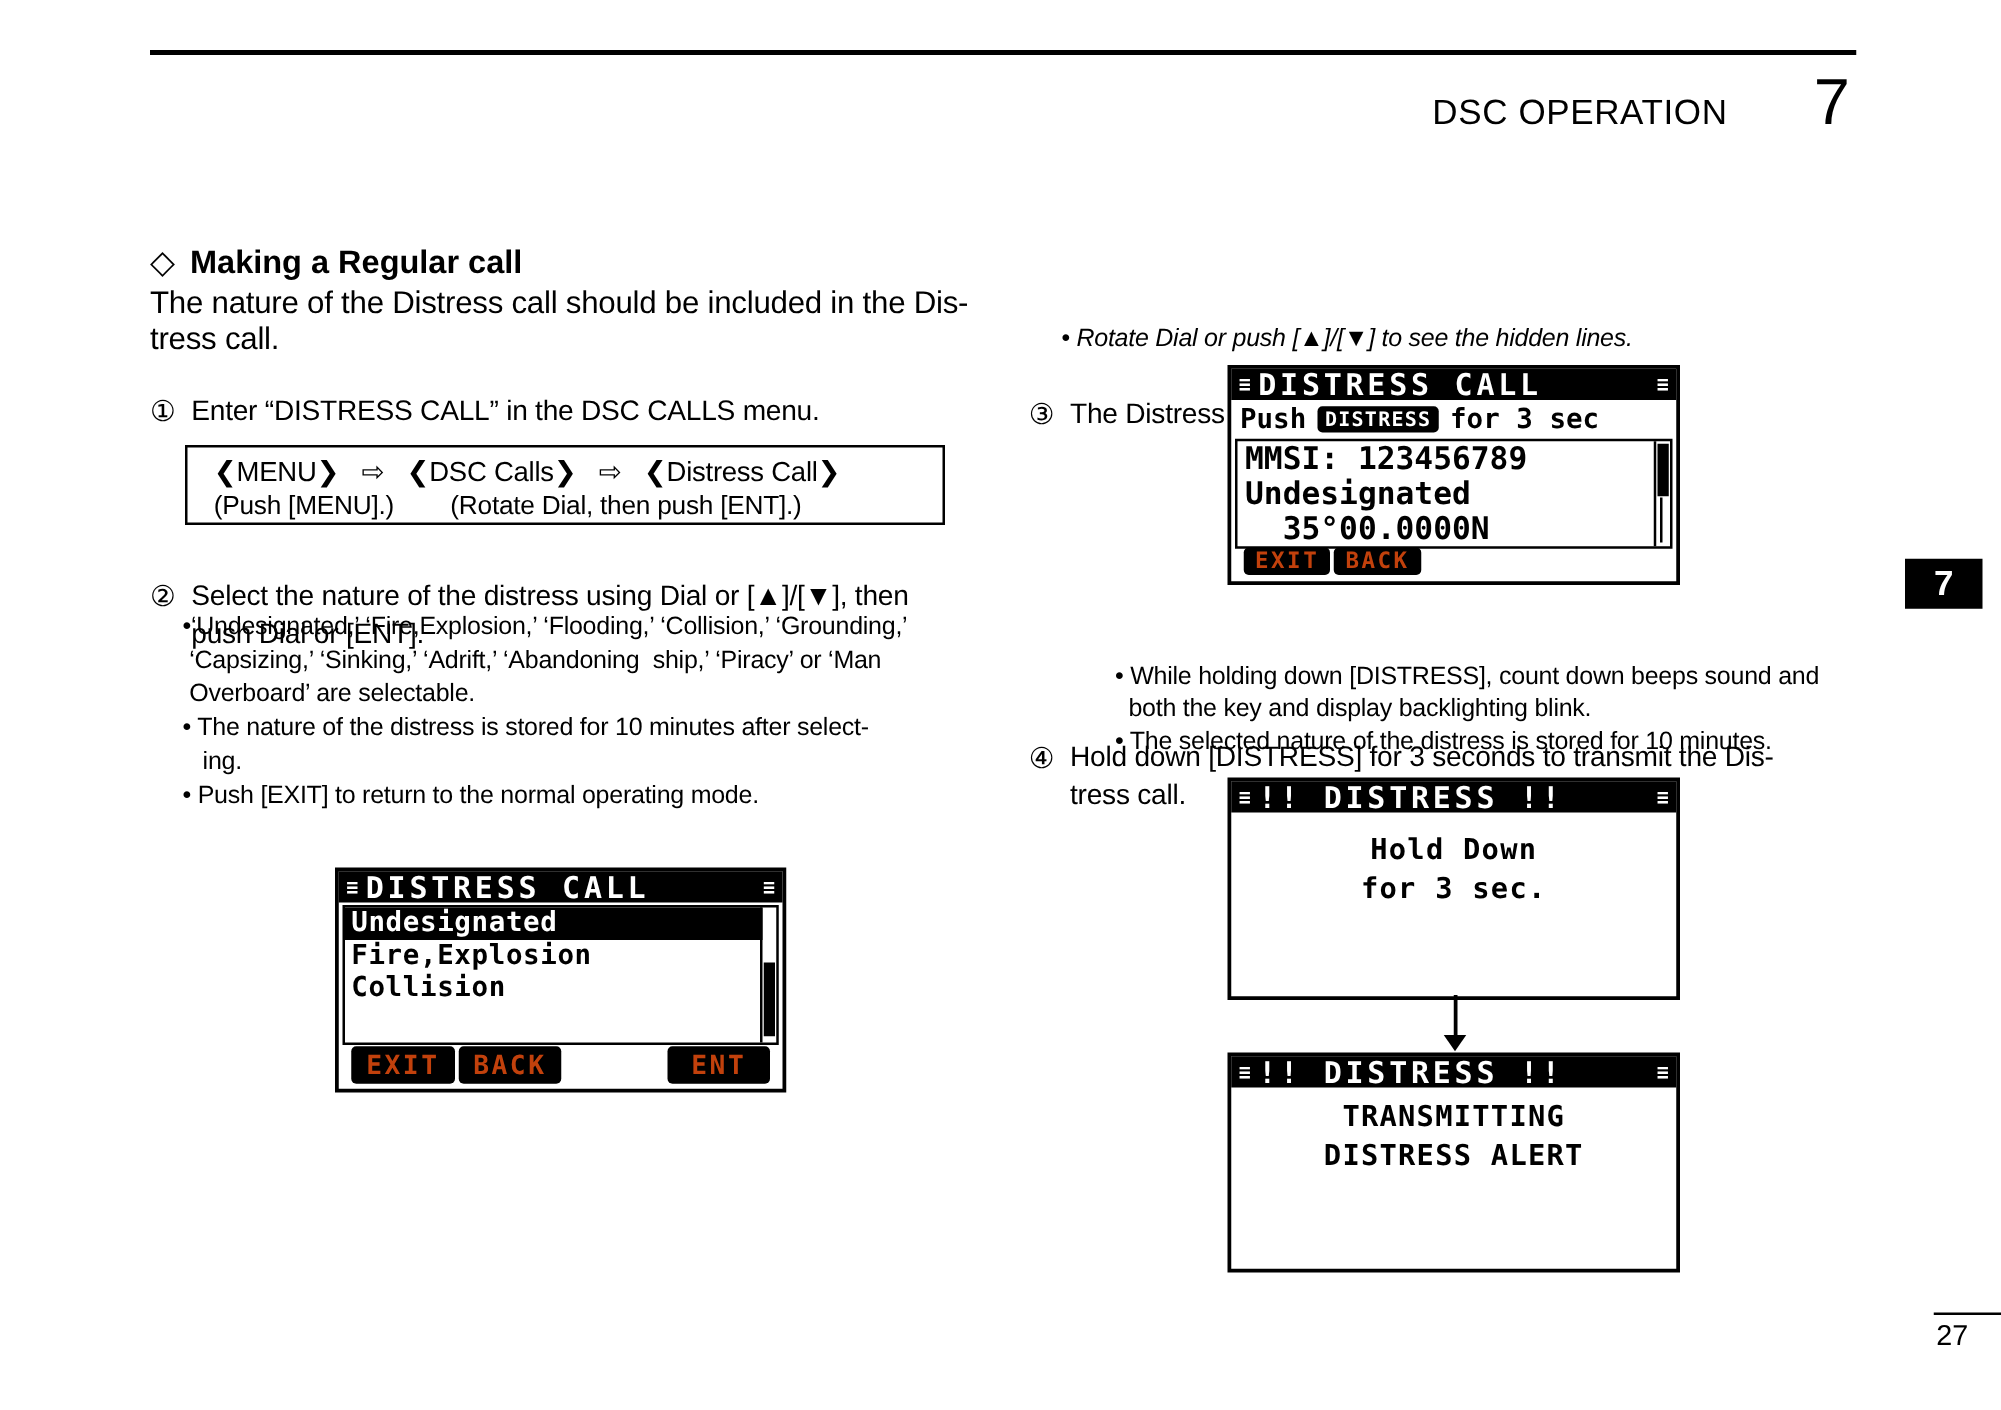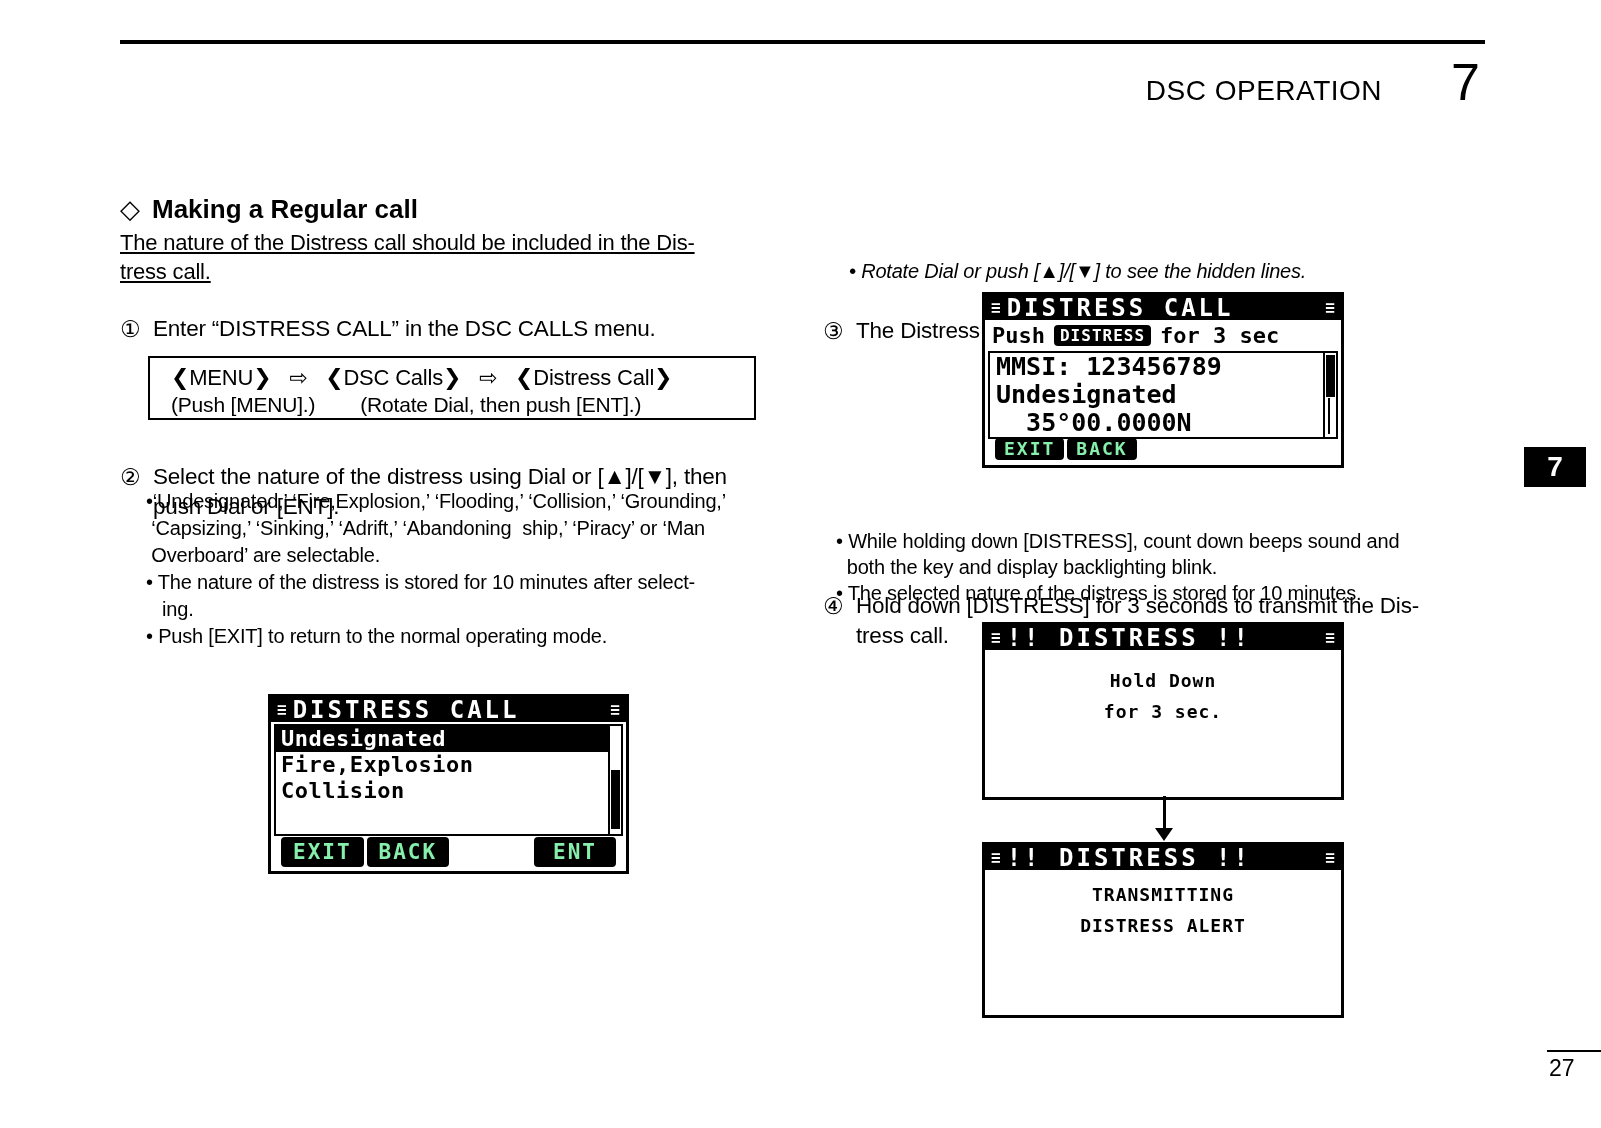--- a/index.html
+++ b/index.html
@@ -18,21 +18,21 @@
   .header-title { font-size:28px; letter-spacing:0.5px; }
   .header-chapter { font-size:52px; line-height:1; }
   .side-tab { left:1524px; top:447px; width:62px; height:40px; background:#000; color:#fff;
               display:flex; align-items:center; justify-content:center;
               font-size:28px; font-weight:bold; }
   .footer-rule { left:1547px; top:1050px; width:54px; height:2px; background:#000; }
   .page-num { left:1549px; top:1055px; font-size:23px; }
 
   
   .heading { left:120px; top:194px; font-size:26px; font-weight:bold; display:flex; gap:12px; }
-  .body-block { font-size:22px; line-height:29px; letter-spacing:-0.2px;text-decoration:underline; }
+  .body-block { font-size:25px; line-height:29px; letter-spacing:-0.2px; }
   .step { position:relative; padding-left:33px; font-size:22.5px; line-height:30px; letter-spacing:-0.2px; }
   .step .num { position:absolute; left:0; top:0; font-size:23px; }
   .bullets { font-size:20px; line-height:27px; letter-spacing:-0.2px; }
   .sbullets { font-size:20px; line-height:26px; letter-spacing:-0.2px; }
 
   .menu-box { left:148px; top:356px; width:604px; height:60px; border:2px solid #000; }
   .menu-line1 { margin:7px 0 0 21px; font-size:22px; letter-spacing:-0.2px; }
   .menu-line2 { margin:2px 0 0 21px; font-size:21px; letter-spacing:-0.2px; }
 
   
@@ -45,36 +45,36 @@
 
   .lcd-listbox { position:absolute; top:27px; left:3px; right:3px; height:108px; border:2px solid #000; }
   .lcd-row { height:26px; line-height:26px; font-size:22px; padding-left:5px; letter-spacing:0.5px; }
   .lcd-row.sel { background:#000; color:#fff; margin-right:11px; }
   .lcd-scroll { position:absolute; top:0; bottom:0; right:0; width:11px; border-left:2px solid #000; }
   .lcd-scroll .thumb { position:absolute; left:1px; right:1px; background:#000; }
   .lcd-scroll .rail { position:absolute; left:3px; width:2px; background:#000; }
 
   .lcd-keys { position:absolute; left:10px; right:10px; bottom:4px; height:30px;
               display:flex; align-items:center; }
-  .skey { background:#000; color:#86efac; font-size:21px; letter-spacing:2px;
+  .skey { background:#000; color:#c2410c; font-size:21px; letter-spacing:2px;
           height:30px; line-height:30px; padding:0 12px; border-radius:4px; }
   .skey + .skey { margin-left:3px; }
   .skey.ent { margin-left:auto; min-width:58px; text-align:center; }
 
   .lcd-confirm .push-row { position:absolute; top:27px; left:7px; right:14px; height:27px;
                            display:flex; align-items:center; gap:9px; font-size:22px; }
   .key-badge { background:#000; color:#fff; font-size:16px; letter-spacing:1px;
                padding:3px 6px 2px; border-radius:4px; line-height:1; }
   .lcd-fieldbox { position:absolute; top:56px; left:3px; right:3px; height:84px; border:2px solid #000; }
   .lcd-field { height:28px; line-height:28px; font-size:25px; padding-left:6px; }
   .lcd-confirm .lcd-keys { height:22px; bottom:5px; }
   .lcd-confirm .skey { height:22px; line-height:22px; font-size:18px; padding:0 9px; }
 
   .lcd-center { position:absolute; left:0; right:0; text-align:center;
-                font-size:18px; line-height:31px; letter-spacing:1px; }
+                font-size:23px; line-height:31px; letter-spacing:1px; }
 
   .down-arrow { left:1152px; top:796px; width:24px; height:44px; }
   .down-arrow .stem { width:3px; height:32px; background:#000; margin:0 auto; }
   .down-arrow .head { width:0; height:0; margin:0 auto;
                       border-left:9px solid transparent; border-right:9px solid transparent;
                       border-top:13px solid #000; }
 </style>
 </head>
 <body>
 
@@ -179,21 +179,21 @@
       <span class="skey">EXIT</span>
       <span class="skey">BACK</span>
     </div>
   </div>
 
   <div class="abs step" style="left:823px; top:471px;">
     <span class="num">④</span>
     <div class="pre">Hold down [DISTRESS] for 3 seconds to transmit the Dis-</div>
     <div class="pre">tress call.</div>
   </div>
-  <div class="abs sbullets" style="left:836px; top:528px;">
+  <div class="abs sbullets" style="left:892px; top:528px;">
     <div class="pre">• While holding down [DISTRESS], count down beeps sound and</div>
     <div class="pre">  both the key and display backlighting blink.</div>
     <div class="pre">• The selected nature of the distress is stored for 10 minutes.</div>
   </div>
 
   <div class="lcd" style="left:982px; top:622px; width:356px; height:172px;">
     <div class="lcd-bar">
       <span class="bars">≡</span>
       <span class="ttl">!! DISTRESS !!</span>
       <span class="bars">≡</span>

